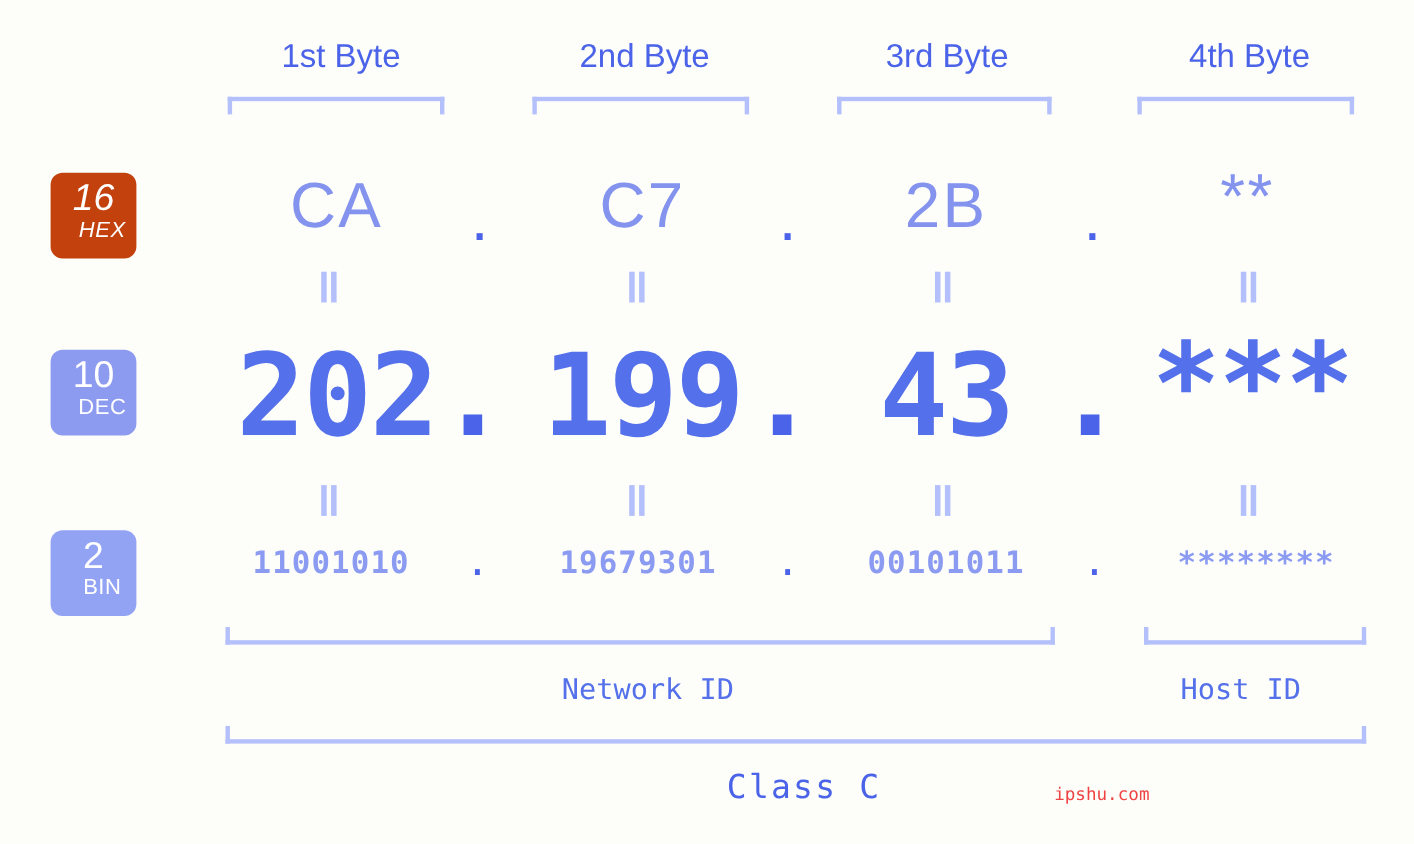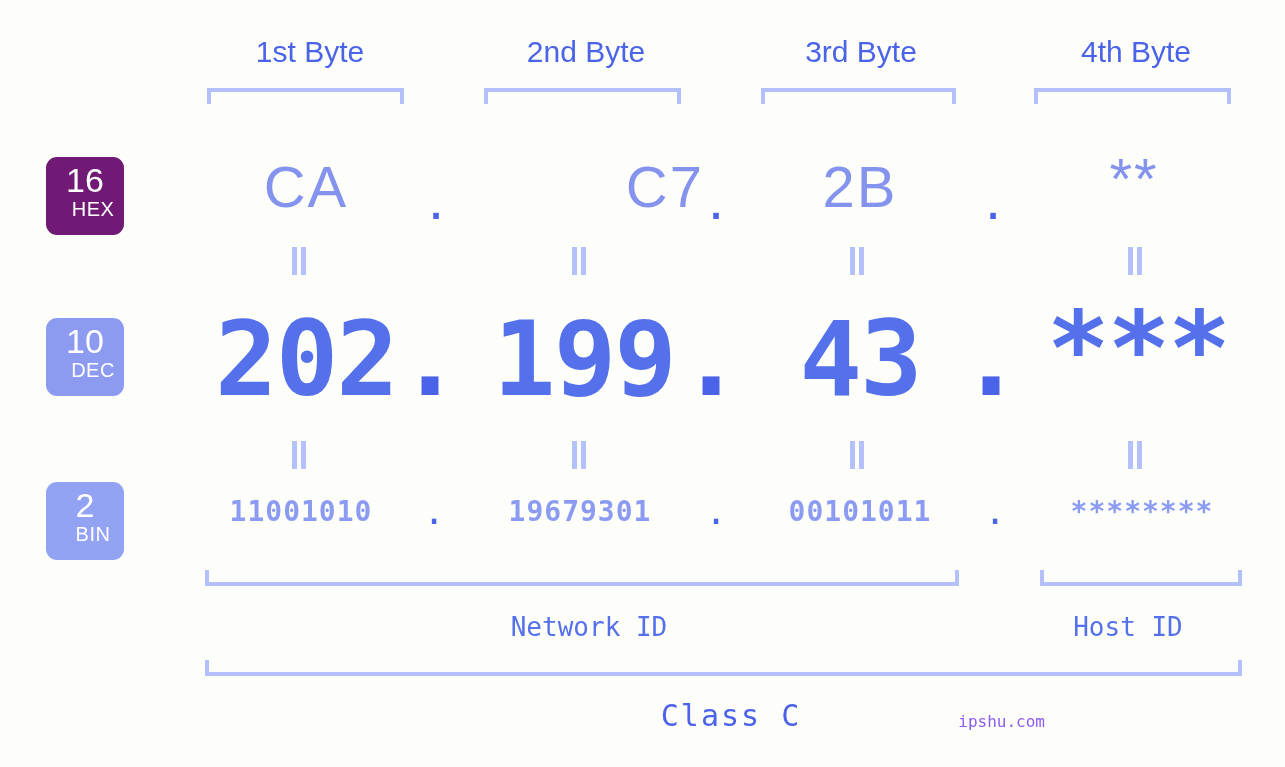--- a/index.html
+++ b/index.html
@@ -65,21 +65,21 @@
   }
   .badge .nm {
     display: block;
     font-size: 20px;
     line-height: 23px;
     font-weight: 400;
     letter-spacing: 0.5px;
     font-family: "Liberation Sans", sans-serif;
     padding-left: 16px;
   }
-  #badge-hex { top: 157px; background: #701a75; }
+  #badge-hex { top: 157px; background: #c2410c; font-style: italic; }
   #badge-dec { top: 318px; background: #8c9bf0; }
   #badge-bin { top: 482px; background: #93a3f4; }
 
   
   .row {
     position: absolute;
     left: 0;
     width: 1285px;
     height: 0;
   }
@@ -188,21 +188,21 @@
     letter-spacing: 2px;
     white-space: nowrap;
   }
 
   .watermark {
     position: absolute;
     right: 14px;
     top: 712px;
     font-size: 16px;
     line-height: 20px;
-    color: #8b5cf6;
+    color: #ef4444;
     font-family: "DejaVu Sans Mono", monospace;
     white-space: nowrap;
   }
 </style>
 </head>
 <body>
 
 <div id="stage">
 
   <div class="byte-label" style="left:190px;width:240px;">1st Byte</div>
@@ -224,21 +224,21 @@
     <span class="nm">DEC</span>
   </div>
   <div class="badge" id="badge-bin">
     <span class="num">2</span>
     <span class="nm">BIN</span>
   </div>
 
   <div class="row" id="row-hex">
     <div class="cell val" style="left:186px;width:240px;">CA</div>
     <div class="cell dot" style="left:396px;width:80px;top:12px;">.</div>
-    <div class="cell val" style="left:464px;width:240px;text-align:right;">C7</div>
+    <div class="cell val" style="left:464px;width:240px;">C7</div>
     <div class="cell dot" style="left:676px;width:80px;top:12px;">.</div>
     <div class="cell val" style="left:740px;width:240px;">2B</div>
     <div class="cell dot" style="left:953px;width:80px;top:12px;">.</div>
     <div class="cell val" style="left:1014px;width:240px;top:-8px;">**</div>
   </div>
 
   <div class="eq" style="left:288px;top:247px;">
     <i class="a"></i>
       <i class="b"></i>
   </div>

